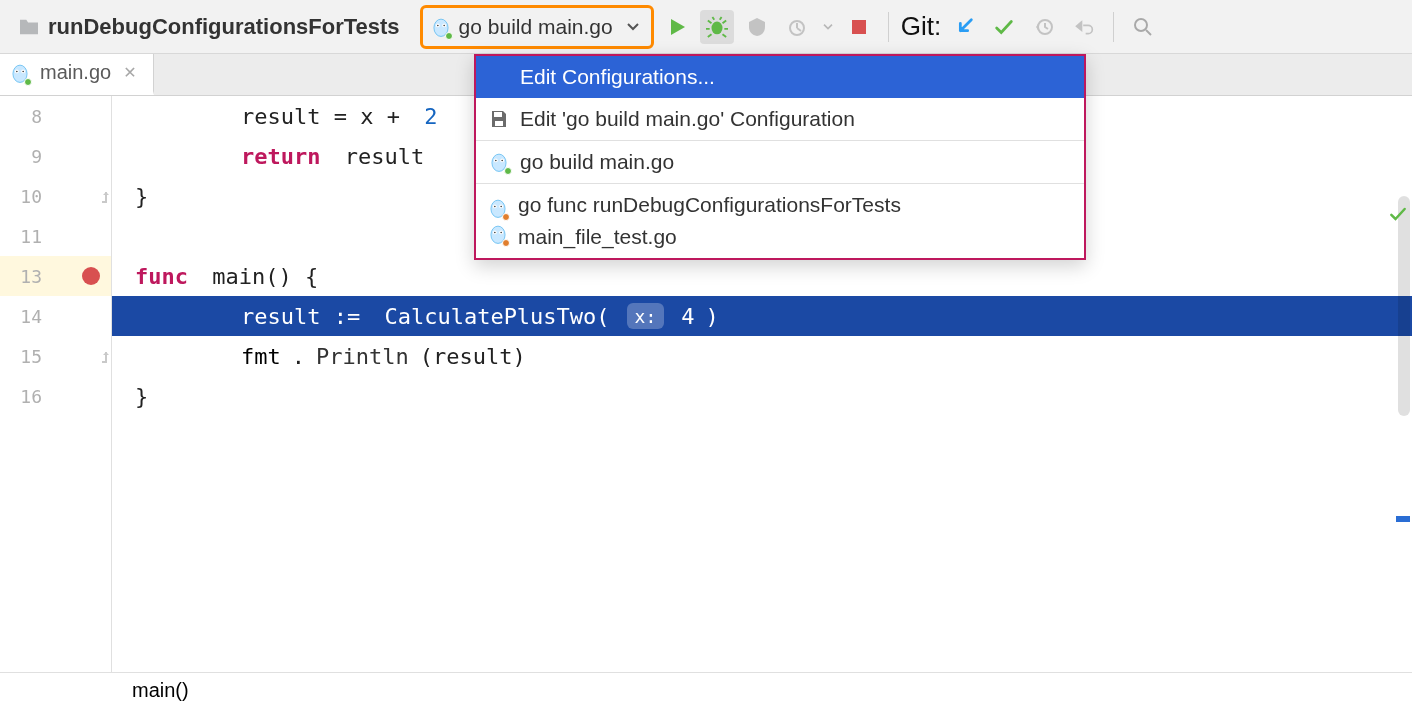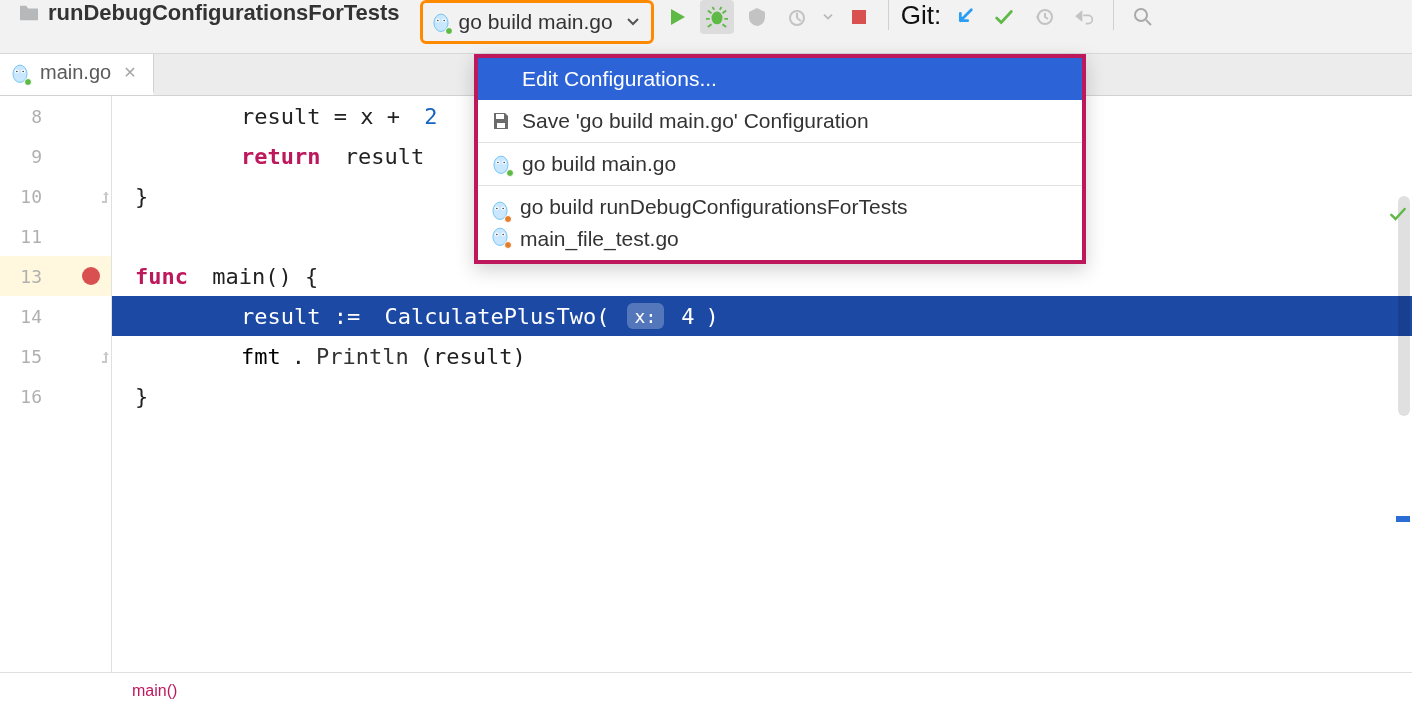--- a/index.html
+++ b/index.html
@@ -13,21 +13,21 @@
     position: relative;
     color: #333;
   }
 
   
   .toolbar {
     height: 54px;
     background: #f2f2f2;
     border-bottom: 1px solid #d8d8d8;
     display: flex;
-    align-items: flex-start;
+    align-items: center;
     padding: 0 12px 0 18px;
     gap: 6px;
     user-select: none;
   }
   .toolbar .project-name {
     display: flex;
     align-items: center;
     gap: 8px;
     font-weight: 700;
     font-size: 22px;
@@ -199,31 +199,31 @@
   }
   .gutter .gline.hl-bg { background: #fff8de; }
 
   
   .breadcrumb {
     height: 36px;
     background: #fff;
     border-top: 1px solid #e0e0e0;
     display: flex; align-items: center;
     padding-left: 132px;
-    color: #be185d; font-size: 16px;
+    color: #000000; font-size: 20px;
   }
 
   
   .dropdown {
     position: absolute;
     top: 54px;
     left: 474px;
     width: 612px;
     background: #fff;
-    border: 4px solid #be185d;
+    border: 2px solid #be185d;
     box-shadow: 0 6px 18px rgba(0,0,0,.18);
     z-index: 100;
   }
   .dropdown .ditem {
     height: 42px;
     display: flex; align-items: center;
     padding: 0 12px;
     font-size: 21px;
     gap: 10px;
   }
@@ -429,21 +429,21 @@
     <span>Edit Configurations...</span>
   </div>
   <div class="ditem">
     <span class="spacer-icon">
       <svg width="20" height="20" viewBox="0 0 20 20">
           <path fill="#6b6b6b" d="M3 2h11l3 3v13H3z"></path>
           <rect x="5" y="3" width="8" height="5" fill="#fff"></rect>
           <rect x="6" y="12" width="8" height="5" fill="#fff"></rect>
         </svg>
     </span>
-    <span>Save 'go build main.go' Configuration</span>
+    <span>Edit 'go build main.go' Configuration</span>
   </div>
   <div class="dsep"></div>
   <div class="ditem">
     <span class="spacer-icon go-gopher">
       <svg viewBox="0 0 24 28">
           <ellipse cx="12" cy="15" rx="9" ry="11" fill="#C9E8FF" stroke="#5BB9F0"></ellipse>
           <circle cx="8" cy="12" r="2.4" fill="#fff"></circle>
           <circle cx="16" cy="12" r="2.4" fill="#fff"></circle>
           <circle cx="8" cy="12" r="1" fill="#333"></circle>
           <circle cx="16" cy="12" r="1" fill="#333"></circle>
@@ -470,17 +470,17 @@
             <ellipse cx="12" cy="15" rx="9" ry="11" fill="#C9E8FF" stroke="#5BB9F0"></ellipse>
             <circle cx="8" cy="12" r="2.4" fill="#fff"></circle>
             <circle cx="16" cy="12" r="2.4" fill="#fff"></circle>
             <circle cx="8" cy="12" r="1" fill="#333"></circle>
             <circle cx="16" cy="12" r="1" fill="#333"></circle>
           </svg>
         <span class="dot-green" style="background:#e07e2e"></span>
       </span>
     </span>
     <span class="mtext">
-      <span>go build runDebugConfigurationsForTests</span>
+      <span>go func runDebugConfigurationsForTests</span>
       <span>main_file_test.go</span>
     </span>
   </div>
 </div>
 
 </body></html>

